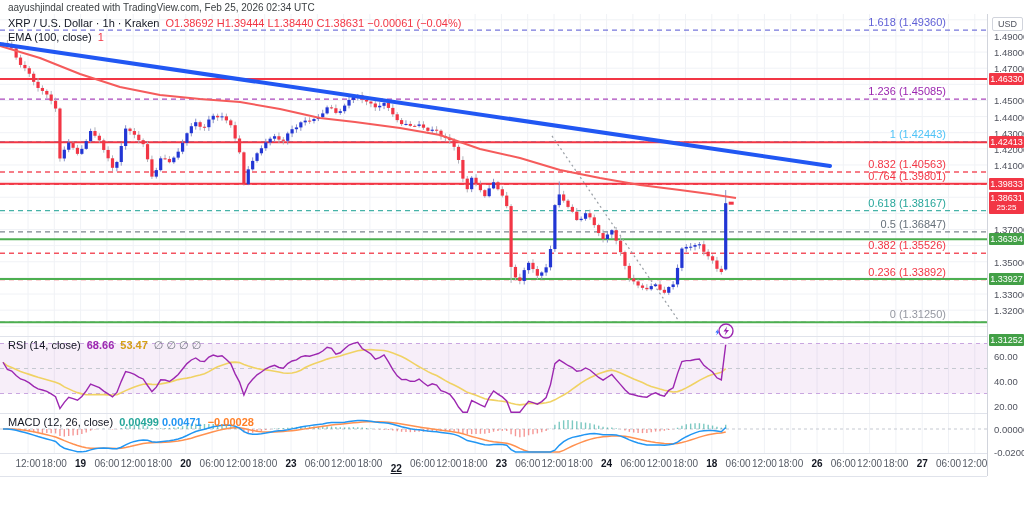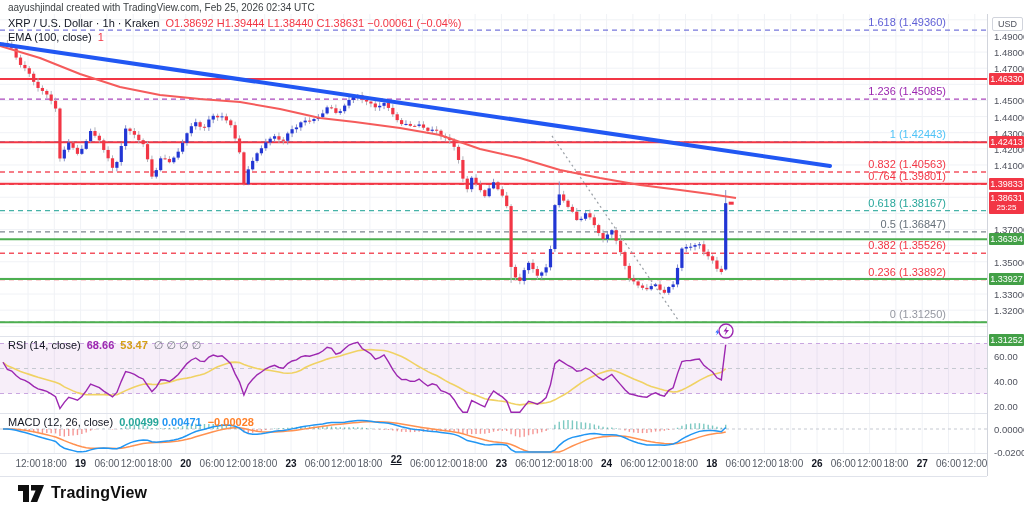--- a/index.html
+++ b/index.html
@@ -788,21 +788,21 @@
       <div class="time-tick" style="left: 133.2px; top: 5px;">12:00</div>
       <div class="time-tick" style="left: 159.5px; top: 5px;">18:00</div>
       <div class="time-tick day" style="left: 185.8px; top: 5px;">20</div>
       <div class="time-tick" style="left: 212.1px; top: 5px;">06:00</div>
       <div class="time-tick" style="left: 238.4px; top: 5px;">12:00</div>
       <div class="time-tick" style="left: 264.7px; top: 5px;">18:00</div>
       <div class="time-tick day" style="left: 291px; top: 5px;">23</div>
       <div class="time-tick" style="left: 317.3px; top: 5px;">06:00</div>
       <div class="time-tick" style="left: 343.6px; top: 5px;">12:00</div>
       <div class="time-tick" style="left: 369.9px; top: 5px;">18:00</div>
-      <div class="time-tick day" style="left: 396.2px; top: 1px; text-decoration: underline;">22</div>
+      <div class="time-tick day" style="left: 396.2px; top: 10px; text-decoration: underline;">22</div>
       <div class="time-tick" style="left: 422.5px; top: 5px;">06:00</div>
       <div class="time-tick" style="left: 448.8px; top: 5px;">12:00</div>
       <div class="time-tick" style="left: 475.1px; top: 5px;">18:00</div>
       <div class="time-tick day" style="left: 501.4px; top: 5px;">23</div>
       <div class="time-tick" style="left: 527.7px; top: 5px;">06:00</div>
       <div class="time-tick" style="left: 554px; top: 5px;">12:00</div>
       <div class="time-tick" style="left: 580.3px; top: 5px;">18:00</div>
       <div class="time-tick day" style="left: 606.6px; top: 5px;">24</div>
       <div class="time-tick" style="left: 632.9px; top: 5px;">06:00</div>
       <div class="time-tick" style="left: 659.2px; top: 5px;">12:00</div>
@@ -821,20 +821,13 @@
     </div>
 
   <div class="abs" id="event-icon">
     <svg width="24" height="20" viewBox="0 0 24 20">
       <circle cx="14" cy="10" r="7" fill="none" stroke="#9c27b0" stroke-width="1.4"></circle>
       <path d="M15 5.5 L11.5 10.5 L14 10.5 L12.6 14.5 L17 9 L14.3 9 Z" fill="#9c27b0"></path>
       <path d="M6 8 L3.4 11.6 L5.2 11.6 L4.2 14.6 L7.4 10.4 L5.5 10.4 Z" fill="#2962ff"></path>
     </svg>
   </div>
 
-  <div class="abs" id="logo">
-    <svg width="26" height="17" viewBox="0 0 26 17">
-      <path d="M0 0 H11 V17 H5 V6 H0 Z" fill="#0f0f0f"></path>
-      <path d="M13 0 H26 L19.2 17 H12.6 L17.6 5.4 H13 Z" fill="#0f0f0f"></path>
-    </svg>
-    <span class="word">TradingView</span>
-  </div>
 </div>
 
 </body></html>

